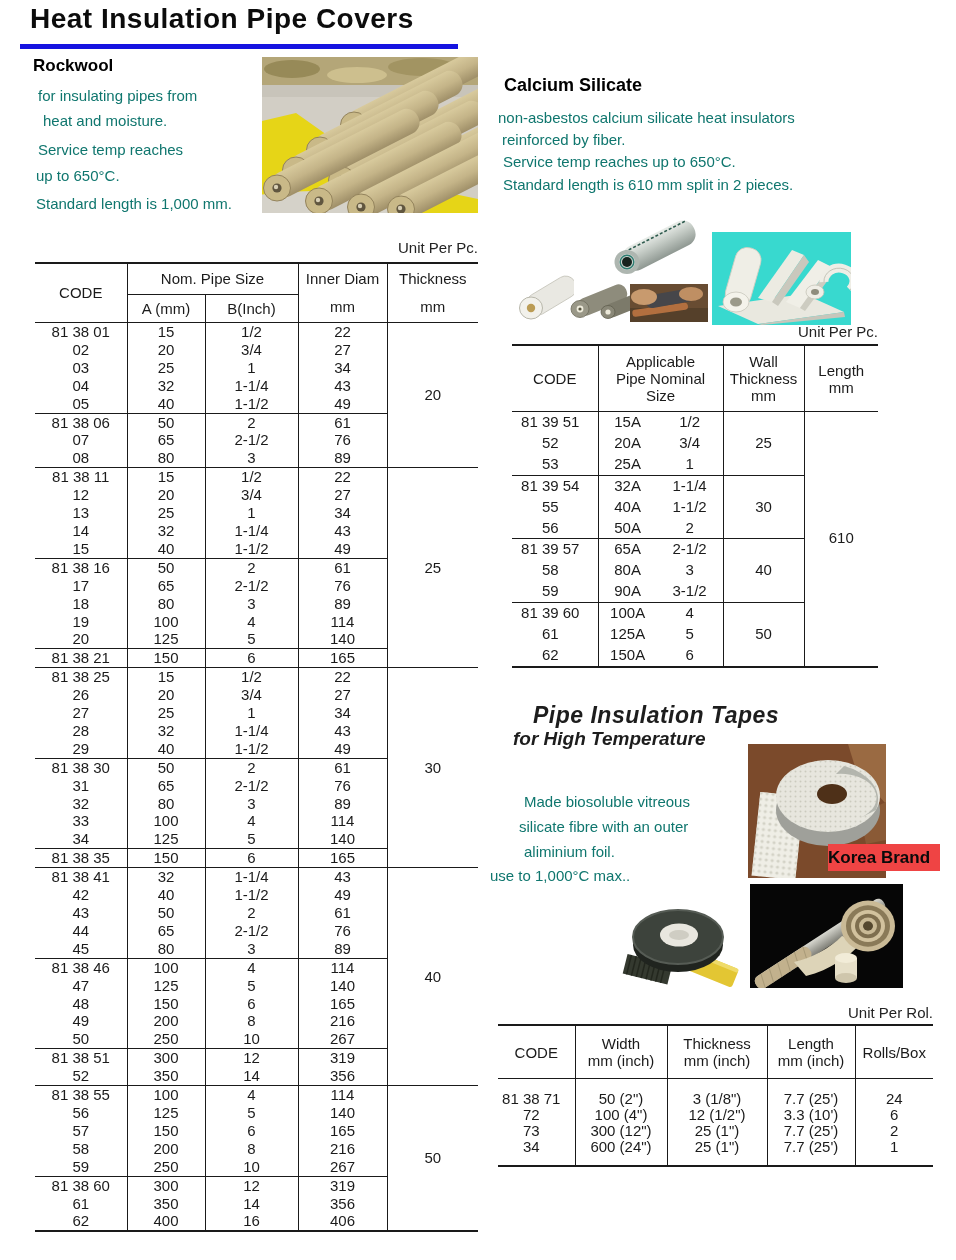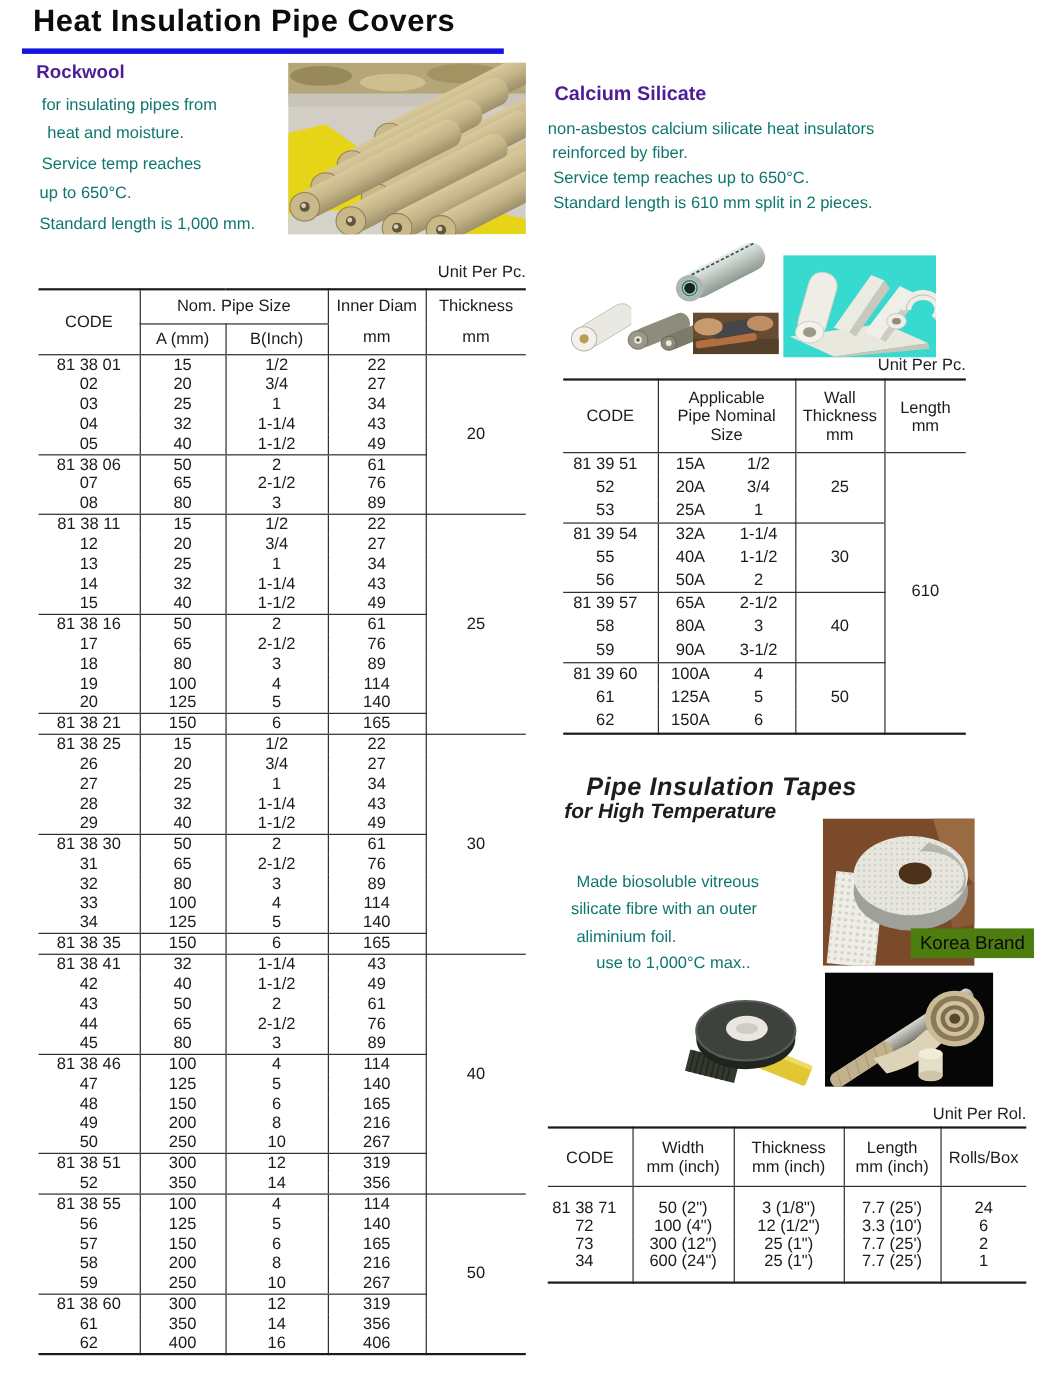--- a/index.html
+++ b/index.html
@@ -1,27 +1,27 @@
 <!DOCTYPE html>
 <html><head>
 <meta charset="utf-8">
 <style>
   html,body{margin:0;padding:0;background:#ffffff;}
   .page{position:relative;width:956px;height:1260px;background:#fff;overflow:hidden;
         font-family:"Liberation Sans",sans-serif;color:#1c1c1c;}
   .abs{position:absolute;}
   .title{left:30px;top:3px;font-size:28px;font-weight:bold;color:#0c0c0c;letter-spacing:.5px;}
   .underline{left:20px;top:44px;width:438px;height:5px;background:#1513e0;}
-  .h2{font-weight:bold;font-size:17px;color:#4c1d95;}
+  .h2{font-weight:bold;font-size:17px;color:#000000;}
   .txt{font-size:15px;color:#0f766e;white-space:nowrap;}
   .unit{font-size:15px;color:#232323;width:110px;text-align:right;}
   .tapes-h1{font-size:23px;font-weight:bold;font-style:italic;color:#1d1d1d;letter-spacing:.5px;}
   .tapes-h2{font-size:19px;font-weight:bold;font-style:italic;color:#1d1d1d;}
-  .brand{background:#4d7c0f;font-weight:normal;font-size:17px;color:#0a0a0a;
-         width:112px;height:27px;line-height:27px;text-align:center;}
+  .brand{background:#ef4444;font-weight:bold;font-size:17px;color:#0a0a0a;
+         width:112px;height:27px;line-height:27px;text-align:left;}
 
   table.cat{border-collapse:collapse;table-layout:fixed;font-size:15px;color:#1b1b1b;
             border-top:2px solid #1a1a1a;border-bottom:2px solid #1a1a1a;}
   .cat th,.cat td{font-weight:normal;text-align:center;vertical-align:middle;padding:0;}
   .cat thead th{border-bottom:1px solid #1a1a1a;}
   .vl{border-left:1px solid #1a1a1a;}
   .sep{border-bottom:1px solid #1a1a1a;}
   .gsep{border-bottom:1px solid #1a1a1a;}
   .code{text-align:right;padding-right:15px;font-weight:bold;}
 
@@ -587,21 +587,21 @@
           <td class="vl sep"><span class="p1">150A</span><span class="p2">6</span></td>
         </tr>
       </tbody>
   </table>
 
   <div class="abs tapes-h1" style="left:533px;top:702px">Pipe Insulation Tapes</div>
   <div class="abs tapes-h2" style="left:513px;top:728px">for High Temperature</div>
   <div class="abs txt" style="left:524px;top:793px">Made  biosoluble vitreous</div>
   <div class="abs txt" style="left:519px;top:818px">silicate fibre  with an outer</div>
   <div class="abs txt" style="left:524px;top:843px">aliminium foil.</div>
-  <div class="abs txt" style="left:542px;top:867px">use to 1,000°C max..</div>
+  <div class="abs txt" style="left:490px;top:867px">use to 1,000°C max..</div>
 
   <svg class="abs" style="left:748px;top:744px" width="138" height="134" viewBox="0 0 138 134">
     <defs>
       <pattern id="dots" width="6" height="6" patternUnits="userSpaceOnUse">
           <circle cx="3" cy="3" r="1.6" fill="#d3d2c6"></circle>
         </pattern>
       <pattern id="dots2" width="5" height="5" patternUnits="userSpaceOnUse">
           <circle cx="2.5" cy="2.5" r="1" fill="#cbcabe"></circle>
         </pattern>
     </defs>

